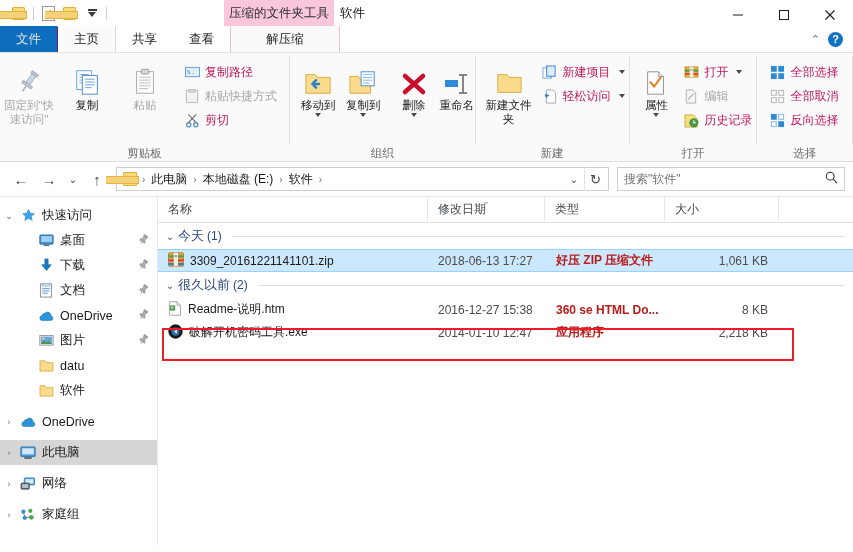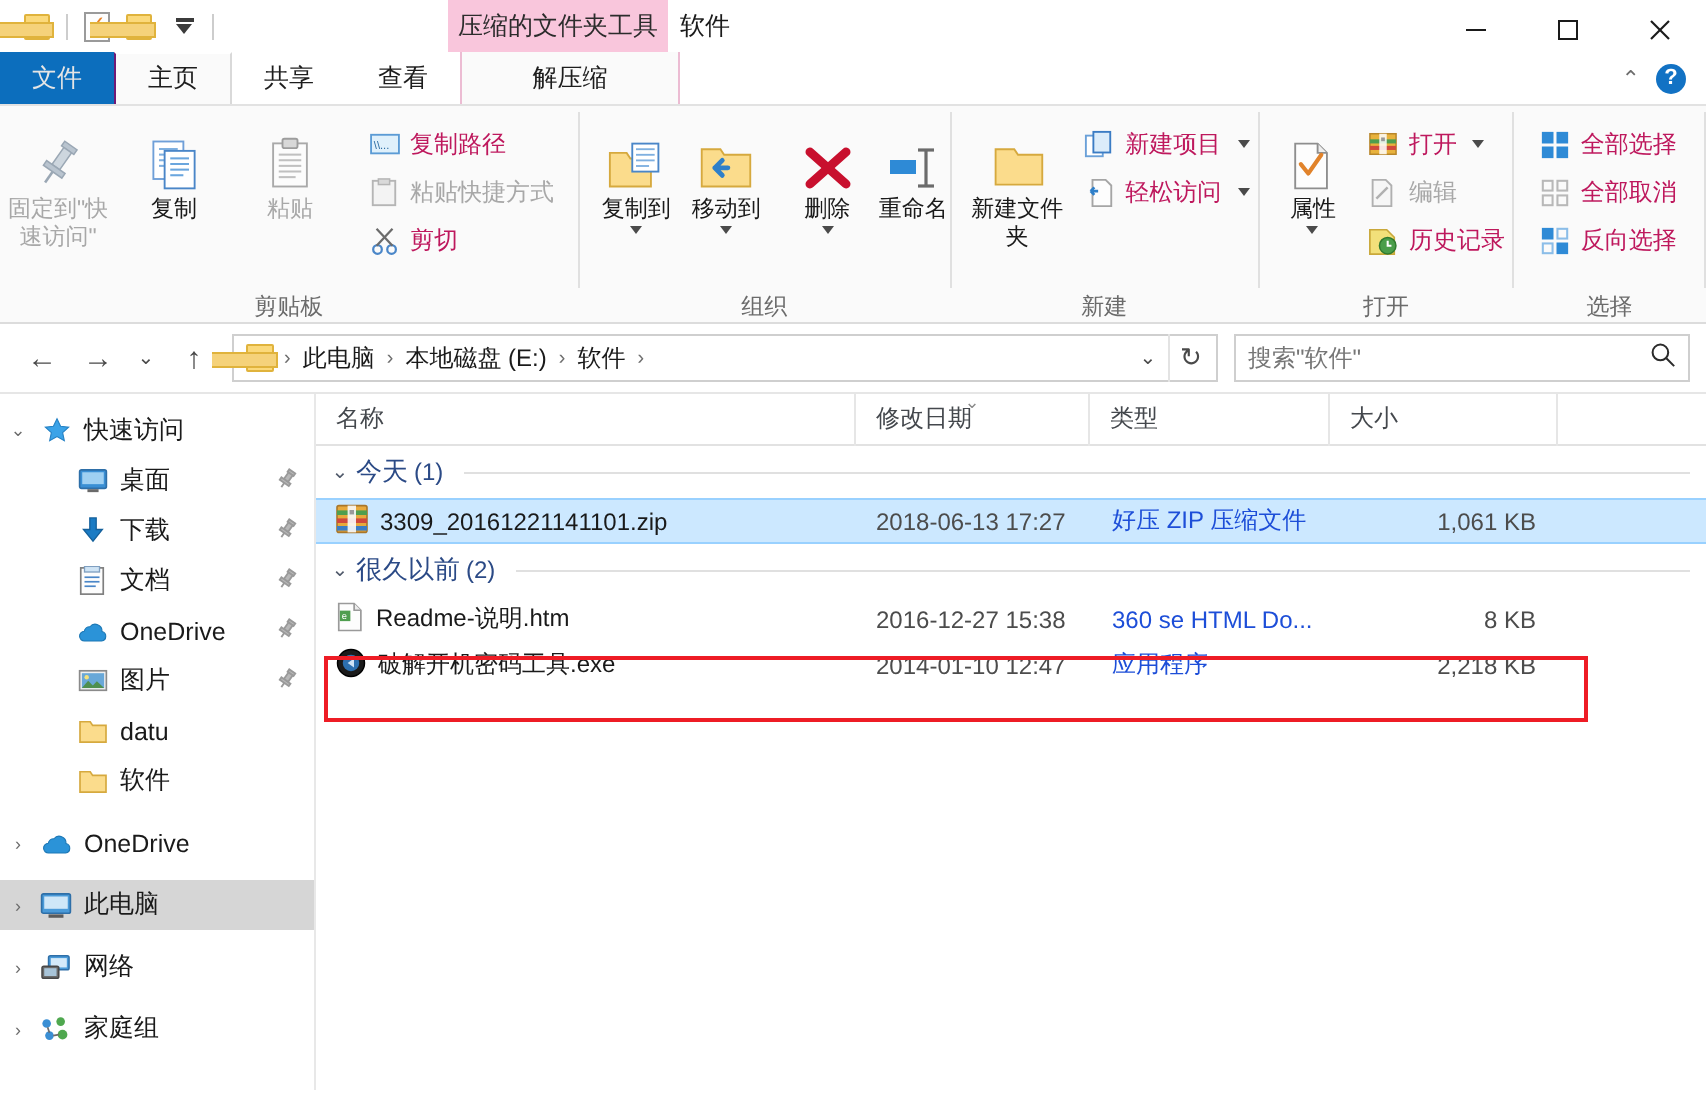--- a/index.html
+++ b/index.html
@@ -171,21 +171,21 @@
   .gh-chev { width:16px; display:flex; align-items:center; justify-content:center; color:#505a6b; font-size:10px; }
   .gh-text { font-size:13px; color:#2b4a86; white-space:nowrap; }
   .gh-count { font-size:12px; color:#2b4a86; margin-left:3px; }
   .gh-rule { flex:1; height:1px; background:#e0e0e0; margin-left:10px; margin-right:8px; }
 
   .row { height:23px; display:flex; align-items:center; font-size:12px; color:#1a1a1a; position:relative; }
   .row.selected { background:#cce8ff; border-top:1px solid #99d1ff; border-bottom:1px solid #99d1ff; }
   .cell { padding-left:0px; display:flex; align-items:center; }
   .cell.name { width:280px; display:flex; align-items:center; gap:6px; padding-left:10px; }
   .cell.date { width:118px; color:#4c4c4c; }
-  .cell.type { width:120px; color:#1d4ed8; }
+  .cell.type { width:120px; color:#b91c1c;font-weight:bold; }
   .cell.size { width:114px; color:#4c4c4c; text-align:left; justify-content:flex-end; padding-right:22px; }
 
   .redbox {
     position:absolute; border:2px solid #ee1c25; pointer-events:none;
   }
 </style>
 </head>
 <body>
 
 <div class="window">
@@ -360,41 +360,41 @@
       <div class="rgroup-label">剪贴板</div>
     </div>
 
     <div class="rgroup-divider"></div>
 
     <div class="rgroup" style="width:185px">
       <div class="rgroup-body" style="padding-left:6px">
         <div class="big-btn" style="width:45px">
           <div class="bi">
             <svg width="30" height="28" viewBox="0 0 32 30">
+              <path d="M3 6 h10 l2 3 h14 v17 H3 Z" fill="#fbdc8c" stroke="#d6a93e" stroke-width="1"></path>
+              <path d="M17 16 l-7 0 m0 0 l4 -4 m-4 4 l4 4" stroke="#2e7fc9" stroke-width="2.6" fill="none" stroke-linecap="round" stroke-linejoin="round"></path>
+            </svg>
+          </div>
+          <div class="lbl" style="width:45px">移动到</div>
+          <div class="dd-arrow-sm"></div>
+        </div>
+        <div class="big-btn" style="width:45px">
+          <div class="bi">
+            <svg width="30" height="28" viewBox="0 0 32 30">
               <path d="M2 8 h9 l2 3 h11 v15 H2 Z" fill="#fbdc8c" stroke="#d6a93e" stroke-width="1"></path>
               <rect x="14" y="3" width="14" height="15" fill="#ffffff" stroke="#4a86c8" stroke-width="1"></rect>
               <g stroke="#7fb0e0" stroke-width="1">
                   <line x1="16" y1="6" x2="26" y2="6"></line>
                   <line x1="16" y1="9" x2="26" y2="9"></line>
                   <line x1="16" y1="12" x2="26" y2="12"></line>
                   <line x1="16" y1="15" x2="23" y2="15"></line>
                 </g>
             </svg>
           </div>
           <div class="lbl" style="width:45px">复制到</div>
-          <div class="dd-arrow-sm"></div>
-        </div>
-        <div class="big-btn" style="width:45px">
-          <div class="bi">
-            <svg width="30" height="28" viewBox="0 0 32 30">
-              <path d="M3 6 h10 l2 3 h14 v17 H3 Z" fill="#fbdc8c" stroke="#d6a93e" stroke-width="1"></path>
-              <path d="M17 16 l-7 0 m0 0 l4 -4 m-4 4 l4 4" stroke="#2e7fc9" stroke-width="2.6" fill="none" stroke-linecap="round" stroke-linejoin="round"></path>
-            </svg>
-          </div>
-          <div class="lbl" style="width:45px">移动到</div>
           <div class="dd-arrow-sm"></div>
         </div>
         <div class="rgroup-divider" style="height:66px;margin:2px 4px 0 4px"></div>
         <div class="big-btn" style="width:40px">
           <div class="bi">
             <svg width="28" height="26" viewBox="0 0 28 26">
               <g stroke="#c8102e" stroke-width="4.5" stroke-linecap="round">
                 <line x1="5" y1="5" x2="23" y2="21"></line>
                   <line x1="23" y1="5" x2="5" y2="21"></line>
               </g>

